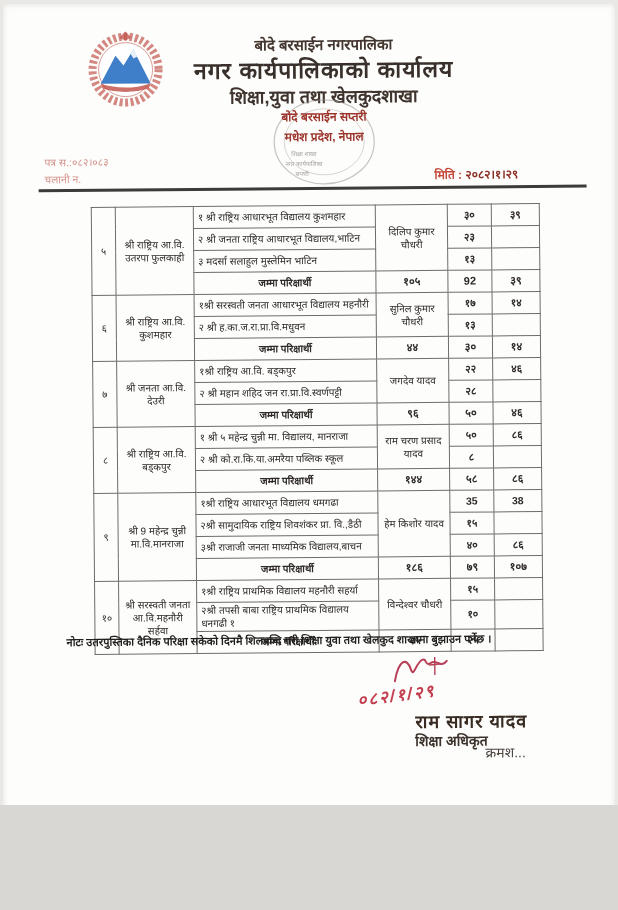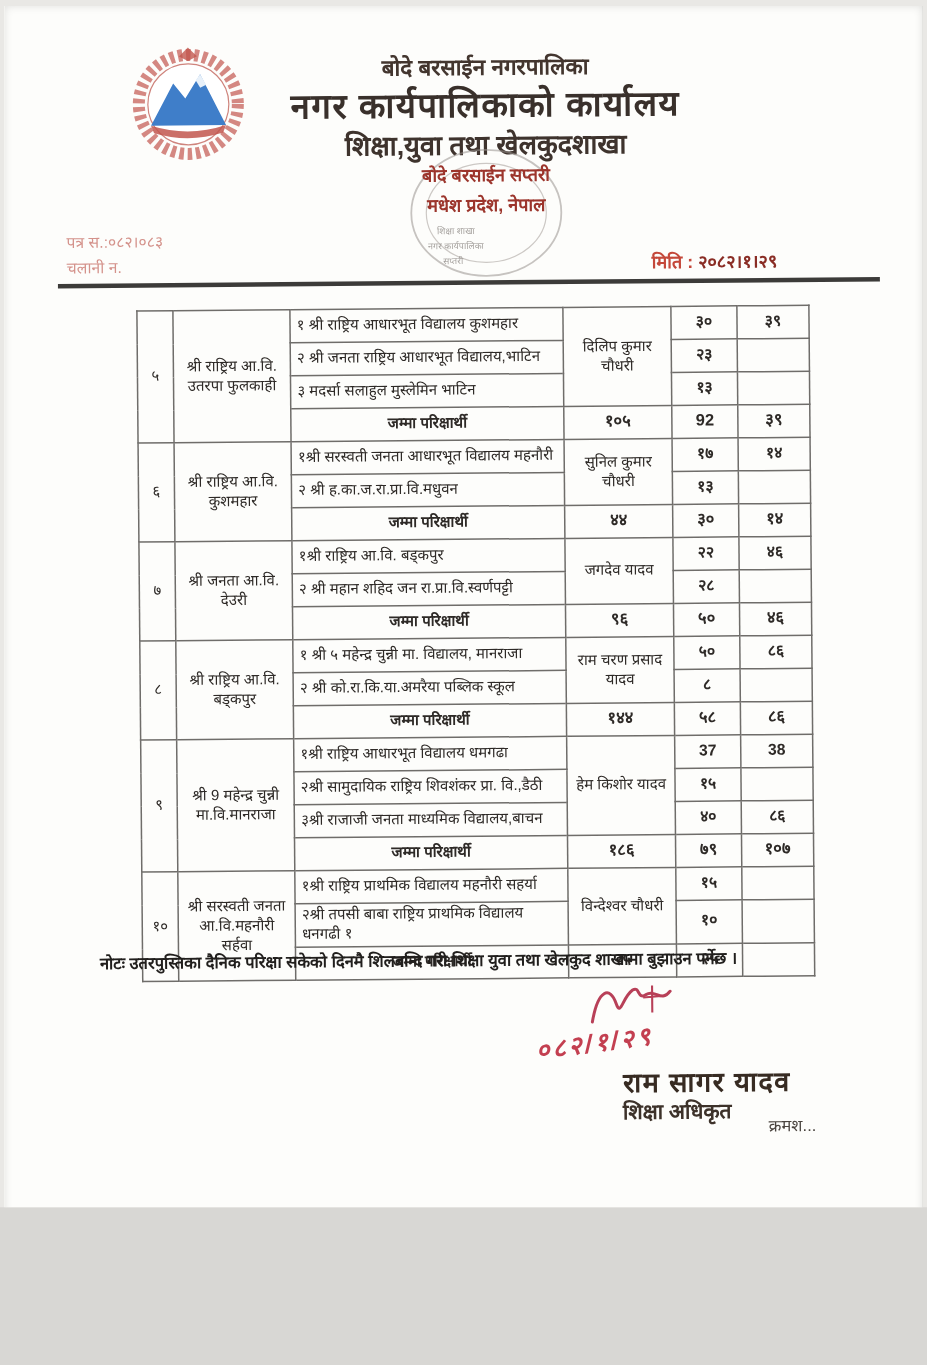--- a/index.html
+++ b/index.html
@@ -43,21 +43,21 @@
   
   .note{position:absolute;left:58px;top:628px;width:520px;font-size:11px;font-weight:bold;
         color:#211f1d;}
   .sig-squiggle{position:absolute;left:382px;top:648px;}
   .sig-date{position:absolute;left:348px;top:680px;font-size:17px;color:#c33f50;
             font-style:italic;transform:rotate(-7deg);letter-spacing:2px;font-weight:bold;}
   .sig-name{position:absolute;left:352px;top:706px;width:220px;text-align:center;font-size:18px;
             font-weight:bold;color:#372b22;letter-spacing:1px;}
   .sig-title{position:absolute;left:352px;top:728px;width:180px;text-align:center;font-size:14px;
              font-weight:bold;color:#3d322a;}
-  .sig-cont{position:absolute;left:503px;top:740px;font-size:11px;color:#4a443f;}
+  .sig-cont{position:absolute;left:476px;top:740px;font-size:14px;color:#4a443f;}
 
   
   .cs-brand{position:absolute;left:466px;top:838px;display:flex;align-items:center;gap:6px;}
   .cs-badge{width:24px;height:24px;border-radius:5px;background:#1d2936;position:relative;
             display:flex;align-items:center;justify-content:center;overflow:hidden;}
   .cs-badge span{color:#fff;font-weight:bold;font-size:12px;line-height:1;margin-top:-3px;}
   .cs-badge::after{content:"";position:absolute;left:0;bottom:0;width:100%;height:5px;background:#29bd8d;}
   .cs-word{font-family:"Liberation Serif","DejaVu Serif",serif;font-size:16px;color:#c2410c;margin-top:14px;}
 
   
@@ -200,21 +200,21 @@
               <td class="c total-label">जम्मा परिक्षार्थी</td>
               <td class="c total-num">१४४</td>
               <td class="c total-num">५८</td>
               <td class="c total-num">८६</td>
             </tr>
             <tr>
               <td class="c" rowspan="4">९</td>
               <td class="c" rowspan="4">श्री 9 महेन्द्र चुन्नी मा.वि.मानराजा</td>
               <td class="l">१श्री राष्ट्रिय आधारभूत विद्यालय धमगढा</td>
               <td class="c" rowspan="3">हेम किशोर यादव</td>
-              <td class="c num">37</td>
+              <td class="c num">35</td>
               <td class="c num">38</td>
             </tr>
             <tr>
               <td class="l">२श्री सामुदायिक राष्ट्रिय शिवशंकर प्रा. वि.,डैठी</td>
               <td class="c num">१५</td>
               <td class="c num"></td>
             </tr>
             <tr>
               <td class="l">३श्री राजाजी जनता माध्यमिक विद्यालय,बाचन</td>
               <td class="c num">४०</td>

